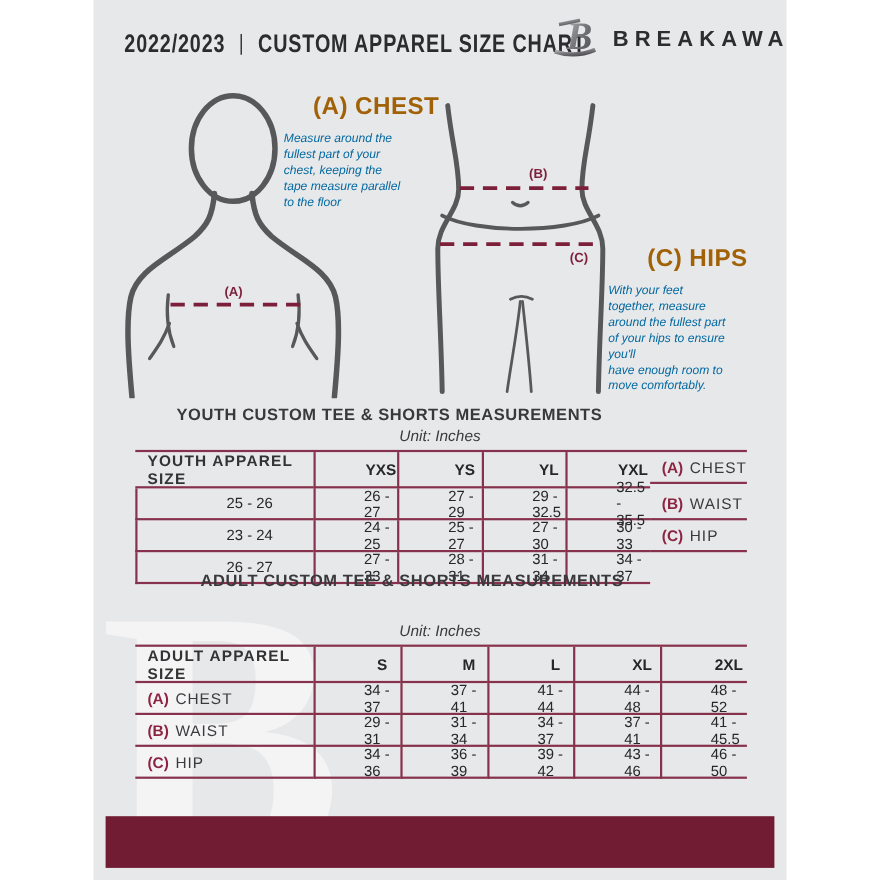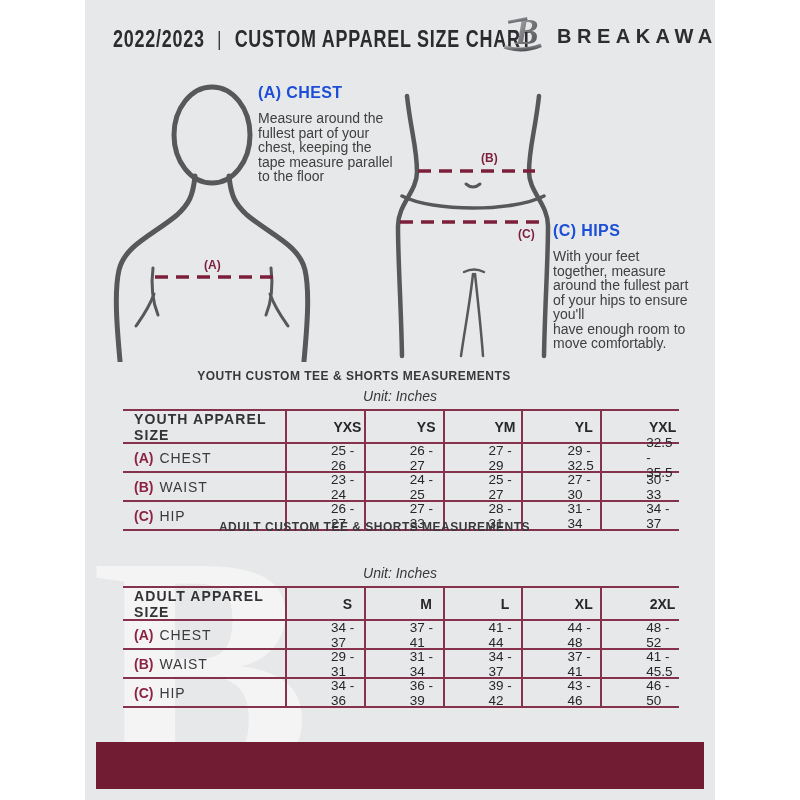--- a/index.html
+++ b/index.html
@@ -11,36 +11,36 @@
   .doc-header { position: absolute; left: 28px; top: 26px; z-index: 2; }
   .doc-title { display: flex; gap: 16px; align-items: center; white-space: nowrap;
                transform: scaleX(0.78); transform-origin: left center;
                font-weight: bold; font-size: 23px; letter-spacing: 1px; color: #2c2c2e; }
   .doc-title .sep { font-weight: normal; color: #2c2c2e; font-size: 20px; }
   .logo { position: absolute; left: 417px; top: 12px; display: flex; align-items: center; gap: 9px; z-index: 2; }
   .wordmark { font-size: 20px; font-weight: bold; letter-spacing: 5.5px; color: #2d2d2f; padding-top: 6px; }
 
   
   .instr { position: absolute; z-index: 1; }
-  .instr-heading { font-size: 16px; font-weight: bold; color: #1d4ed8; letter-spacing: 0.4px; margin-bottom: 9px; }
-  .instr-body { font-size: 14px; color: #404040; line-height: 14.5px; white-space: pre-line; }
+  .instr-heading { font-size: 22px; font-weight: bold; color: #a16207; letter-spacing: 0.4px; margin-bottom: 9px; text-align: center; }
+  .instr-body { font-size: 11px; font-style: italic; color: #0369a1; line-height: 14.5px; white-space: pre-line; }
   #instr-a { left: 173px; top: 84px; width: 168px; }
   #instr-b { left: 468px; top: 88px; width: 162px; }
   #instr-c { left: 468px; top: 222px; width: 162px; }
 
   .figure { position: absolute; z-index: 1; }
   #chest-figure { left: 18px; top: 78px; }
   #waist-figure { left: 303px; top: 90px; }
   .fig-stroke { stroke: #57585a; fill: none; stroke-linecap: round; }
   .dash-line { stroke: #7c1f3a; stroke-width: 3.4; stroke-dasharray: 13 8; fill: none; }
   .fig-label { font-family: "Liberation Sans", sans-serif; font-size: 12px; font-weight: bold; fill: #7c1f3a; }
 
   
   .section-title { position: absolute; left: 0; width: 538px; text-align: center;
-                   font-size: 12px; font-weight: bold; letter-spacing: 0.5px; color: #39393b; z-index: 1; }
+                   font-size: 15px; font-weight: bold; letter-spacing: 0.5px; color: #39393b; z-index: 1; }
   .unit-line { position: absolute; left: 0; width: 630px; text-align: center;
                font-size: 14px; font-style: italic; color: #3a3a3c; z-index: 1; }
   #youth-title { top: 369px; }  #youth-unit { top: 388px; }
   #adult-title { top: 520px; padding-left: 41px; }  #adult-unit { top: 565px; }
 
   
   .size-table { position: absolute; left: 38px; width: 556px; display: grid;
                 grid-template-columns: 162px repeat(5, 1fr);
                 border-top: 2px solid #87324c; z-index: 1; }
   #youth-table { top: 409px; }
@@ -136,21 +136,20 @@
 have enough room to
 move comfortably.</div>
     </div>
 
     <div id="youth-title" class="section-title">YOUTH CUSTOM TEE &amp; SHORTS MEASUREMENTS</div>
     <div id="youth-unit" class="unit-line">Unit: Inches</div>
     <div id="youth-table" class="size-table">
       <div class="cell hdr lbl size-col-header">YOUTH APPAREL SIZE</div>
       <div class="cell hdr vline">YXS</div>
       <div class="cell hdr vline">YS</div>
-      <div class="cell hdr vline">YM</div>
       <div class="cell hdr vline">YL</div>
       <div class="cell hdr vline">YXL</div>
 
       <div class="cell lbl">
         <span class="pfx">(A)</span>
         <span class="lblname">CHEST</span>
       </div>
       <div class="cell vline">25 - 26</div>
       <div class="cell vline">26 - 27</div>
       <div class="cell vline">27 - 29</div>

